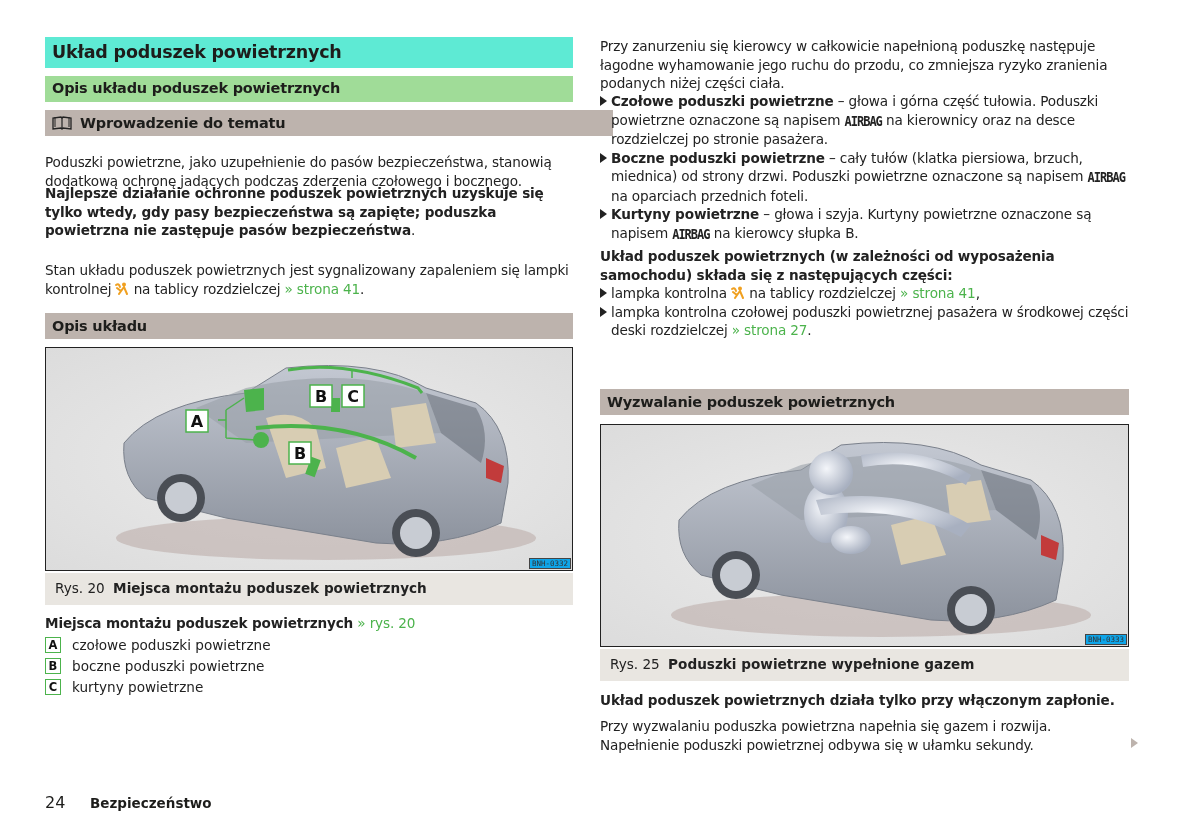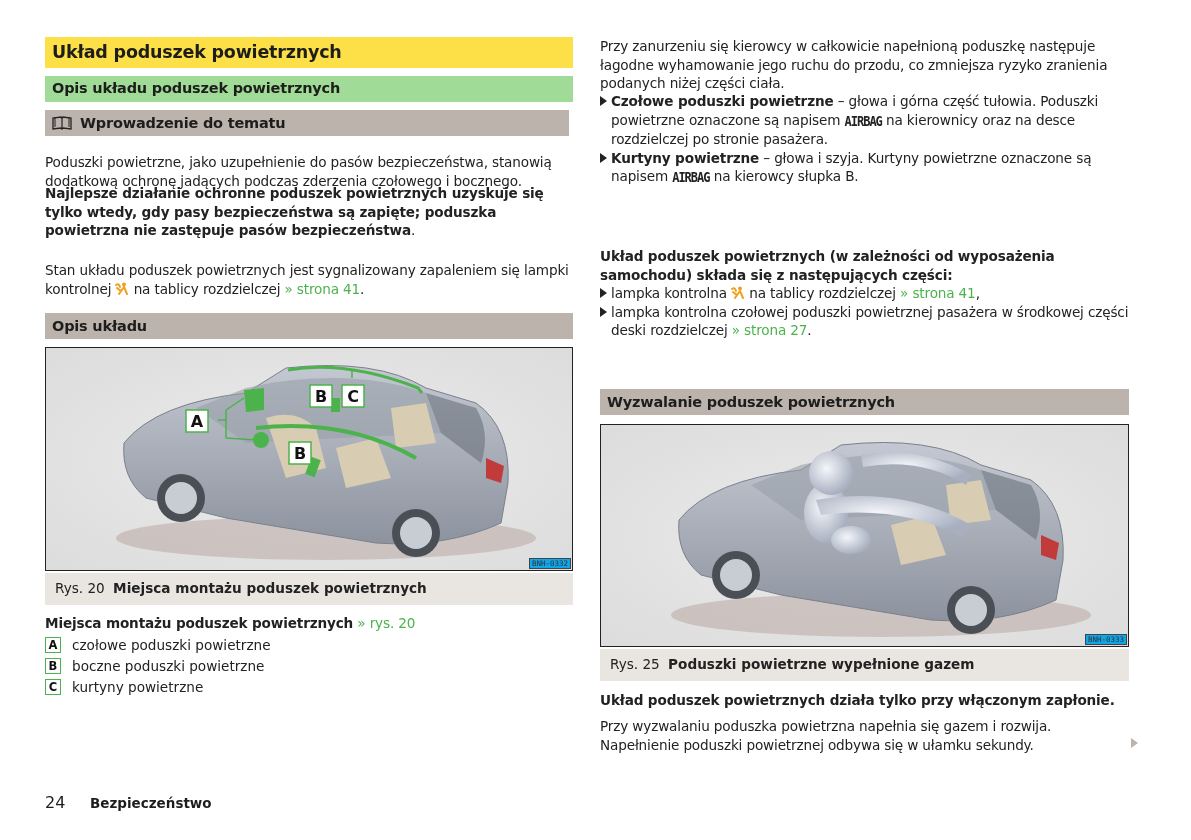--- a/index.html
+++ b/index.html
@@ -2,21 +2,21 @@
 <html><head>
 <meta charset="utf-8">
 <style>
   * { box-sizing: border-box; margin: 0; padding: 0; }
   html, body { width: 1191px; height: 840px; background: #ffffff; overflow: hidden; }
   body { font-family: "DejaVu Sans", "Liberation Sans", sans-serif; color: #222; position: relative; }
   .col { position: absolute; top: 0; }
   .col-left { left: 45px; width: 528px; }
   .col-right { left: 600px; width: 529px; }
 
-  .h-green-1 { position: absolute; left: 0; top: 37px; width: 528px; height: 31px; background: #fde047; padding: 5px 7px; font-size: 17.5px; font-weight: bold; color: #1d1d1b; letter-spacing: -0.2px; }
+  .h-green-1 { position: absolute; left: 0; top: 37px; width: 528px; height: 31px; background: #5eead4; padding: 5px 7px; font-size: 17.5px; font-weight: bold; color: #1d1d1b; letter-spacing: -0.2px; }
   .h-green-2 { position: absolute; left: 0; top: 76px; width: 528px; height: 26px; background: #a0dc98; padding: 4px 7px; font-size: 14.5px; font-weight: bold; color: #1d1d1b; letter-spacing: -0.2px; }
   .h-beige { position: absolute; height: 26px; background: #bdb3ad; padding: 4px 7px; font-size: 14.5px; font-weight: bold; color: #1d1d1b; letter-spacing: -0.2px; display: flex; align-items: center; gap: 8px; }
 
   .p { position: absolute; font-size: 13.6px; line-height: 18.5px; color: #222; letter-spacing: -0.15px; }
   .b { font-weight: bold; }
   .link { color: #4cb34c; }
   .airbag { font-family: "DejaVu Sans Mono", "Liberation Mono", monospace; font-weight: bold; font-size: 12px; letter-spacing: -1px; transform: scaleY(1.15); display: inline-block; }
   .tri { display: inline-block; width: 0; height: 0; border-top: 5px solid transparent; border-bottom: 5px solid transparent; border-left: 7px solid #222; margin-right: 4px; vertical-align: 0px; }
   .bullet { position: relative; padding-left: 11px; }
   .bullet .tri { position: absolute; left: 0; top: 4px; }
@@ -34,21 +34,21 @@
   .footer-num { position: absolute; left: 45px; top: 793px; font-size: 16px; font-weight: normal; color: #1d1d1b; }
   .footer-sec { position: absolute; left: 90px; top: 795px; font-size: 13.5px; font-weight: bold; color: #1d1d1b; }
   .next-arrow { position: absolute; left: 1131px; top: 738px; width: 0; height: 0; border-top: 5px solid transparent; border-bottom: 5px solid transparent; border-left: 7px solid #bdb3ad; }
 </style>
 </head>
 <body>
 
 <div class="col col-left">
   <div class="h-green-1">Układ poduszek powietrznych</div>
   <div class="h-green-2">Opis układu poduszek powietrznych</div>
-  <div class="h-beige" style="left:0;top:110px;width:524px;text-align:right;">
+  <div class="h-beige" style="left:0;top:110px;width:568px;text-align:right;">
     <svg width="20" height="14" viewBox="0 0 20 14">
       <path d="M1 2 L1 13 L9 12 L10 13 L11 12 L19 13 L19 2 L11 1 L10 2 L9 1 Z" fill="none" stroke="#222" stroke-width="1.3"></path>
       <line x1="10" y1="2" x2="10" y2="13" stroke="#222" stroke-width="1.2"></line>
       <path d="M3 1 L3 11 M17 1 L17 11" stroke="#222" stroke-width="1"></path>
     </svg>
     <span>Wprowadzenie do tematu</span>
   </div>
 
   <div class="p" style="left:0;top:153px;width:528px;">Poduszki powietrzne, jako uzupełnienie do pasów bezpieczeństwa, stanowią dodatkową ochronę jadących podczas zderzenia czołowego i bocznego.</div>
 
@@ -152,20 +152,23 @@
 </div>
 
 <div class="col col-right">
   <div class="p" style="left:0;top:37px;width:529px;">Przy zanurzeniu się kierowcy w całkowicie napełnioną poduszkę następuje łagodne wyhamowanie jego ruchu do przodu, co zmniejsza ryzyko zranienia podanych niżej części ciała.</div>
 
   <div class="p" style="left:0;top:92px;width:529px;">
     <div class="bullet">
       <span class="tri"></span><span class="b">Czołowe poduszki powietrzne</span><span> – głowa i górna część tułowia. Poduszki powietrzne oznaczone są napisem </span><span class="airbag">AIRBAG</span><span> na kierownicy oraz na desce rozdzielczej po stronie pasażera.</span>
     </div>
     <div class="bullet">
+      <span class="tri"></span><span class="b">Boczne poduszki powietrzne</span><span> – cały tułów (klatka piersiowa, brzuch, miednica) od strony drzwi. Poduszki powietrzne oznaczone są napisem </span><span class="airbag">AIRBAG</span><span> na oparciach przednich foteli.</span>
+    </div>
+    <div class="bullet">
       <span class="tri"></span><span class="b">Kurtyny powietrzne</span><span> – głowa i szyja. Kurtyny powietrzne oznaczone są napisem </span><span class="airbag">AIRBAG</span><span> na kierowcy słupka B.</span>
     </div>
   </div>
 
   <div class="p b" style="left:0;top:247px;width:529px;">Układ poduszek powietrznych (w zależności od wyposażenia samochodu) składa się z następujących części:</div>
 
   <div class="p" style="left:0;top:284px;width:529px;">
     <div class="bullet">
       <span class="tri"></span><span>lampka kontrolna</span>
       <svg class="warn-icon" viewBox="0 0 14 13">

